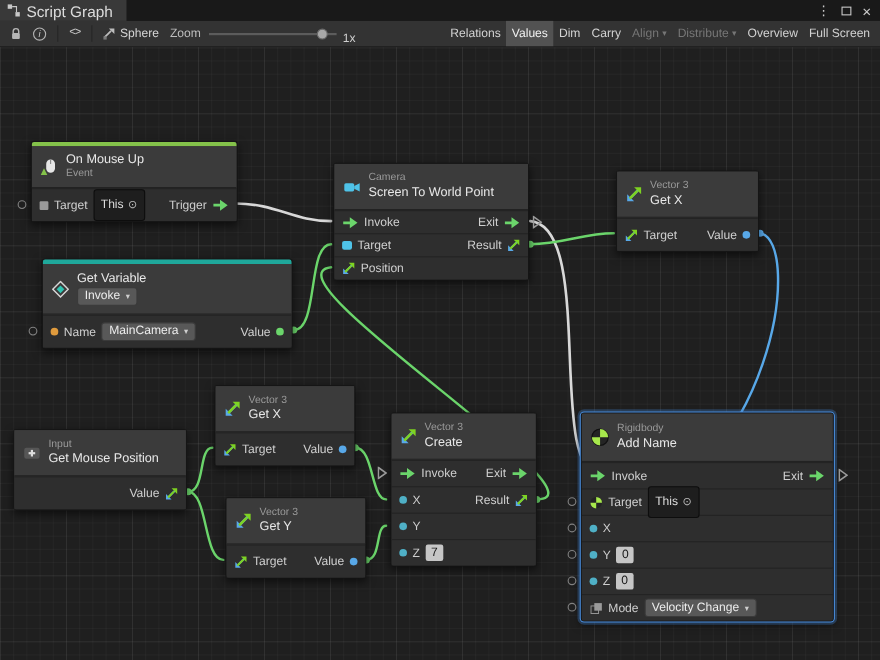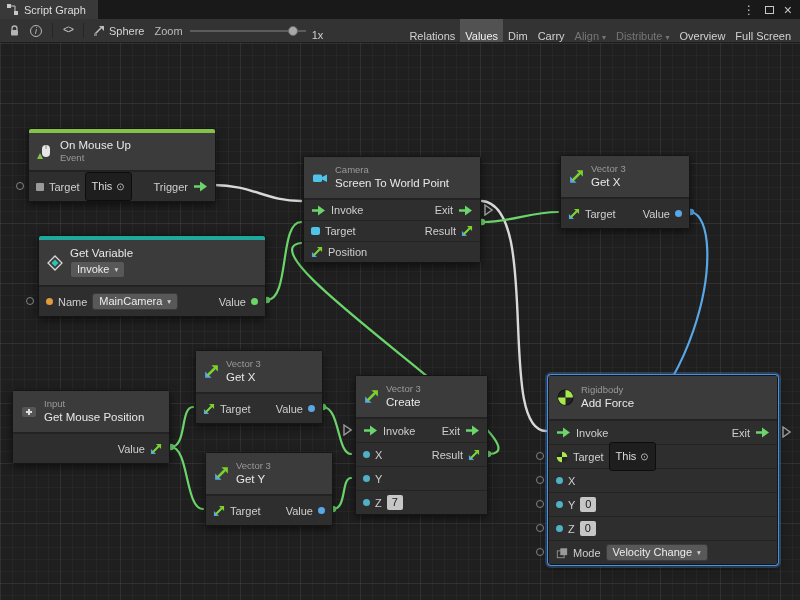--- a/index.html
+++ b/index.html
@@ -2,21 +2,21 @@
 <html><head>
 <meta charset="utf-8">
 <style>
   * { box-sizing: border-box; margin: 0; padding: 0; }
   html,body { width: 800px; height: 600px; overflow: hidden; background:#191919;
               font-family:"Liberation Sans", sans-serif; }
 
   
   .tabbar { height:19px; background:#191919; display:flex; align-items:stretch; }
   .tab { background:#393939; display:flex; align-items:center; gap:5px; padding:0 12px 0 6px;
-         color:#dcdcdc; font-size:11px; }
+         color:#dcdcdc; font-size:14px; }
   .tabbar-fill { flex:1; }
   .win-icons { display:flex; align-items:center; gap:10px; padding-right:8px; color:#c8c8c8; font-size:12px; }
   .win-icons span { cursor:default; line-height:1; }
   .maxbox { width:9px; height:8px; border:1px solid #c8c8c8; display:inline-block; }
 
   
   .toolbar { height:24px; background:#333333; border-bottom:1px solid #1d1d1d;
              display:flex; align-items:center; font-size:11px; color:#c9c9c9; padding:0 4px; white-space:nowrap; }
   .tb-ico { display:flex; align-items:center; justify-content:center; padding:0 5px; height:100%; }
   .vdiv { width:1px; height:15px; background:#262626; margin:0 5px; }
@@ -24,21 +24,21 @@
               display:flex; align-items:center; justify-content:center; font-size:8.5px; font-style:italic; color:#c9c9c9;}
   .code-ic { font-family:"Liberation Mono", monospace; font-size:10px; letter-spacing:-1px; color:#c9c9c9; }
   .ctx-label { margin:0 8px 0 3px; color:#d6d6d6; }
   .zoom-label { margin:0 7px 0 2px; color:#bdbdbd;text-align:center; }
   .slider { position:relative; width:116px; height:14px; }
   .slider-track { position:absolute; top:6px; left:0; right:0; height:2px; background:#5c5c5c; }
   .slider-handle { position:absolute; top:2px; right:8px; width:10px; height:10px; border-radius:50%;
                    background:#a8a8a8; border:1px solid #6a6a6a; }
   .zoom-val { margin:8px 6px 0 6px; color:#cfcfcf; }
   .tb-buttons { margin-left:auto; display:flex; height:100%; align-items:stretch; }
-  .tb-btn { display:flex; align-items:flex-end; gap:3px; padding:0 5px; color:#d2d2d2; }
+  .tb-btn { display:flex; align-items:center; gap:3px; padding:0 5px; color:#d2d2d2; }
   .tb-btn.active { background:#525252; color:#f0f0f0; }
   .tb-btn.disabled { color:#767676; }
   .dda { font-size:8px; }
 
   
   .canvas { position:relative; width:800px; height:558px; background-color:#1f1f1f;
     background-image:
       linear-gradient(rgba(255,255,255,.030) 1px, transparent 1px),
       linear-gradient(90deg, rgba(255,255,255,.030) 1px, transparent 1px),
       linear-gradient(rgba(255,255,255,.045) 1px, transparent 1px),
@@ -242,21 +242,21 @@
           <span>MainCamera</span>
           <span class="dda">▾</span>
         </span>
         <span class="sp"></span>
         <span class="lbl">Value</span>
         <span class="dot dot-green"></span>
       </div>
       <span class="pc" style="left:-13px;top:61px"></span>
     </div>
 
-    <div class="node" style="left:303px;top:113px;width:178px">
+    <div class="node" style="left:303px;top:105px;width:178px">
       <div class="nh" style="height:42px">
         <svg class="ic" width="16" height="16" viewBox="0 0 16 16">
           <rect x="1" y="4.5" width="9" height="7.5" rx="1.5" fill="#4fc3e8"></rect>
           <polygon points="10,7 15,4.5 15,12 10,9.5" fill="#4fc3e8"></polygon>
         </svg>
         <div class="col">
           <div class="cat">Camera</div>
           <div class="ttl">Screen To World Point</div>
         </div>
       </div>
@@ -449,30 +449,30 @@
       <div class="row r24">
         <span class="dot dot-teal"></span>
         <span class="lbl">Z</span>
         <span class="field">7</span>
       </div>
       <svg class="tri" style="left:-13px;top:48px" width="9" height="12">
         <polygon points="1,1 8,6 1,11" fill="none" stroke="#9a9a9a" stroke-width="1.4"></polygon>
       </svg>
     </div>
 
-    <div class="node selected" style="left:548px;top:332px;width:230px">
+    <div class="node selected" style="left:528px;top:332px;width:230px">
       <div class="nh" style="height:44px">
         <svg class="ic" width="17" height="17" viewBox="0 0 16 16">
           <circle cx="8" cy="8" r="7" fill="#242424" stroke="#111"></circle>
           <path d="M8 8 L8 1 A7 7 0 0 1 15 8 Z" fill="#a7e84c"></path>
           <path d="M8 8 L8 15 A7 7 0 0 1 1 8 Z" fill="#a7e84c"></path>
         </svg>
         <div class="col">
           <div class="cat">Rigidbody</div>
-          <div class="ttl">Add Force</div>
+          <div class="ttl">Add Name</div>
         </div>
       </div>
       <div class="row r24">
         <svg class="ic" width="15" height="11" viewBox="0 0 15 11">
           <path d="M1 5.5 H8" stroke="#6bd56b" stroke-width="2.5"></path>
             <polygon points="7,0.5 14,5.5 7,10.5" fill="#6bd56b"></polygon>
         </svg>
         <span class="lbl">Invoke</span>
         <span class="sp"></span>
         <span class="lbl">Exit</span>

